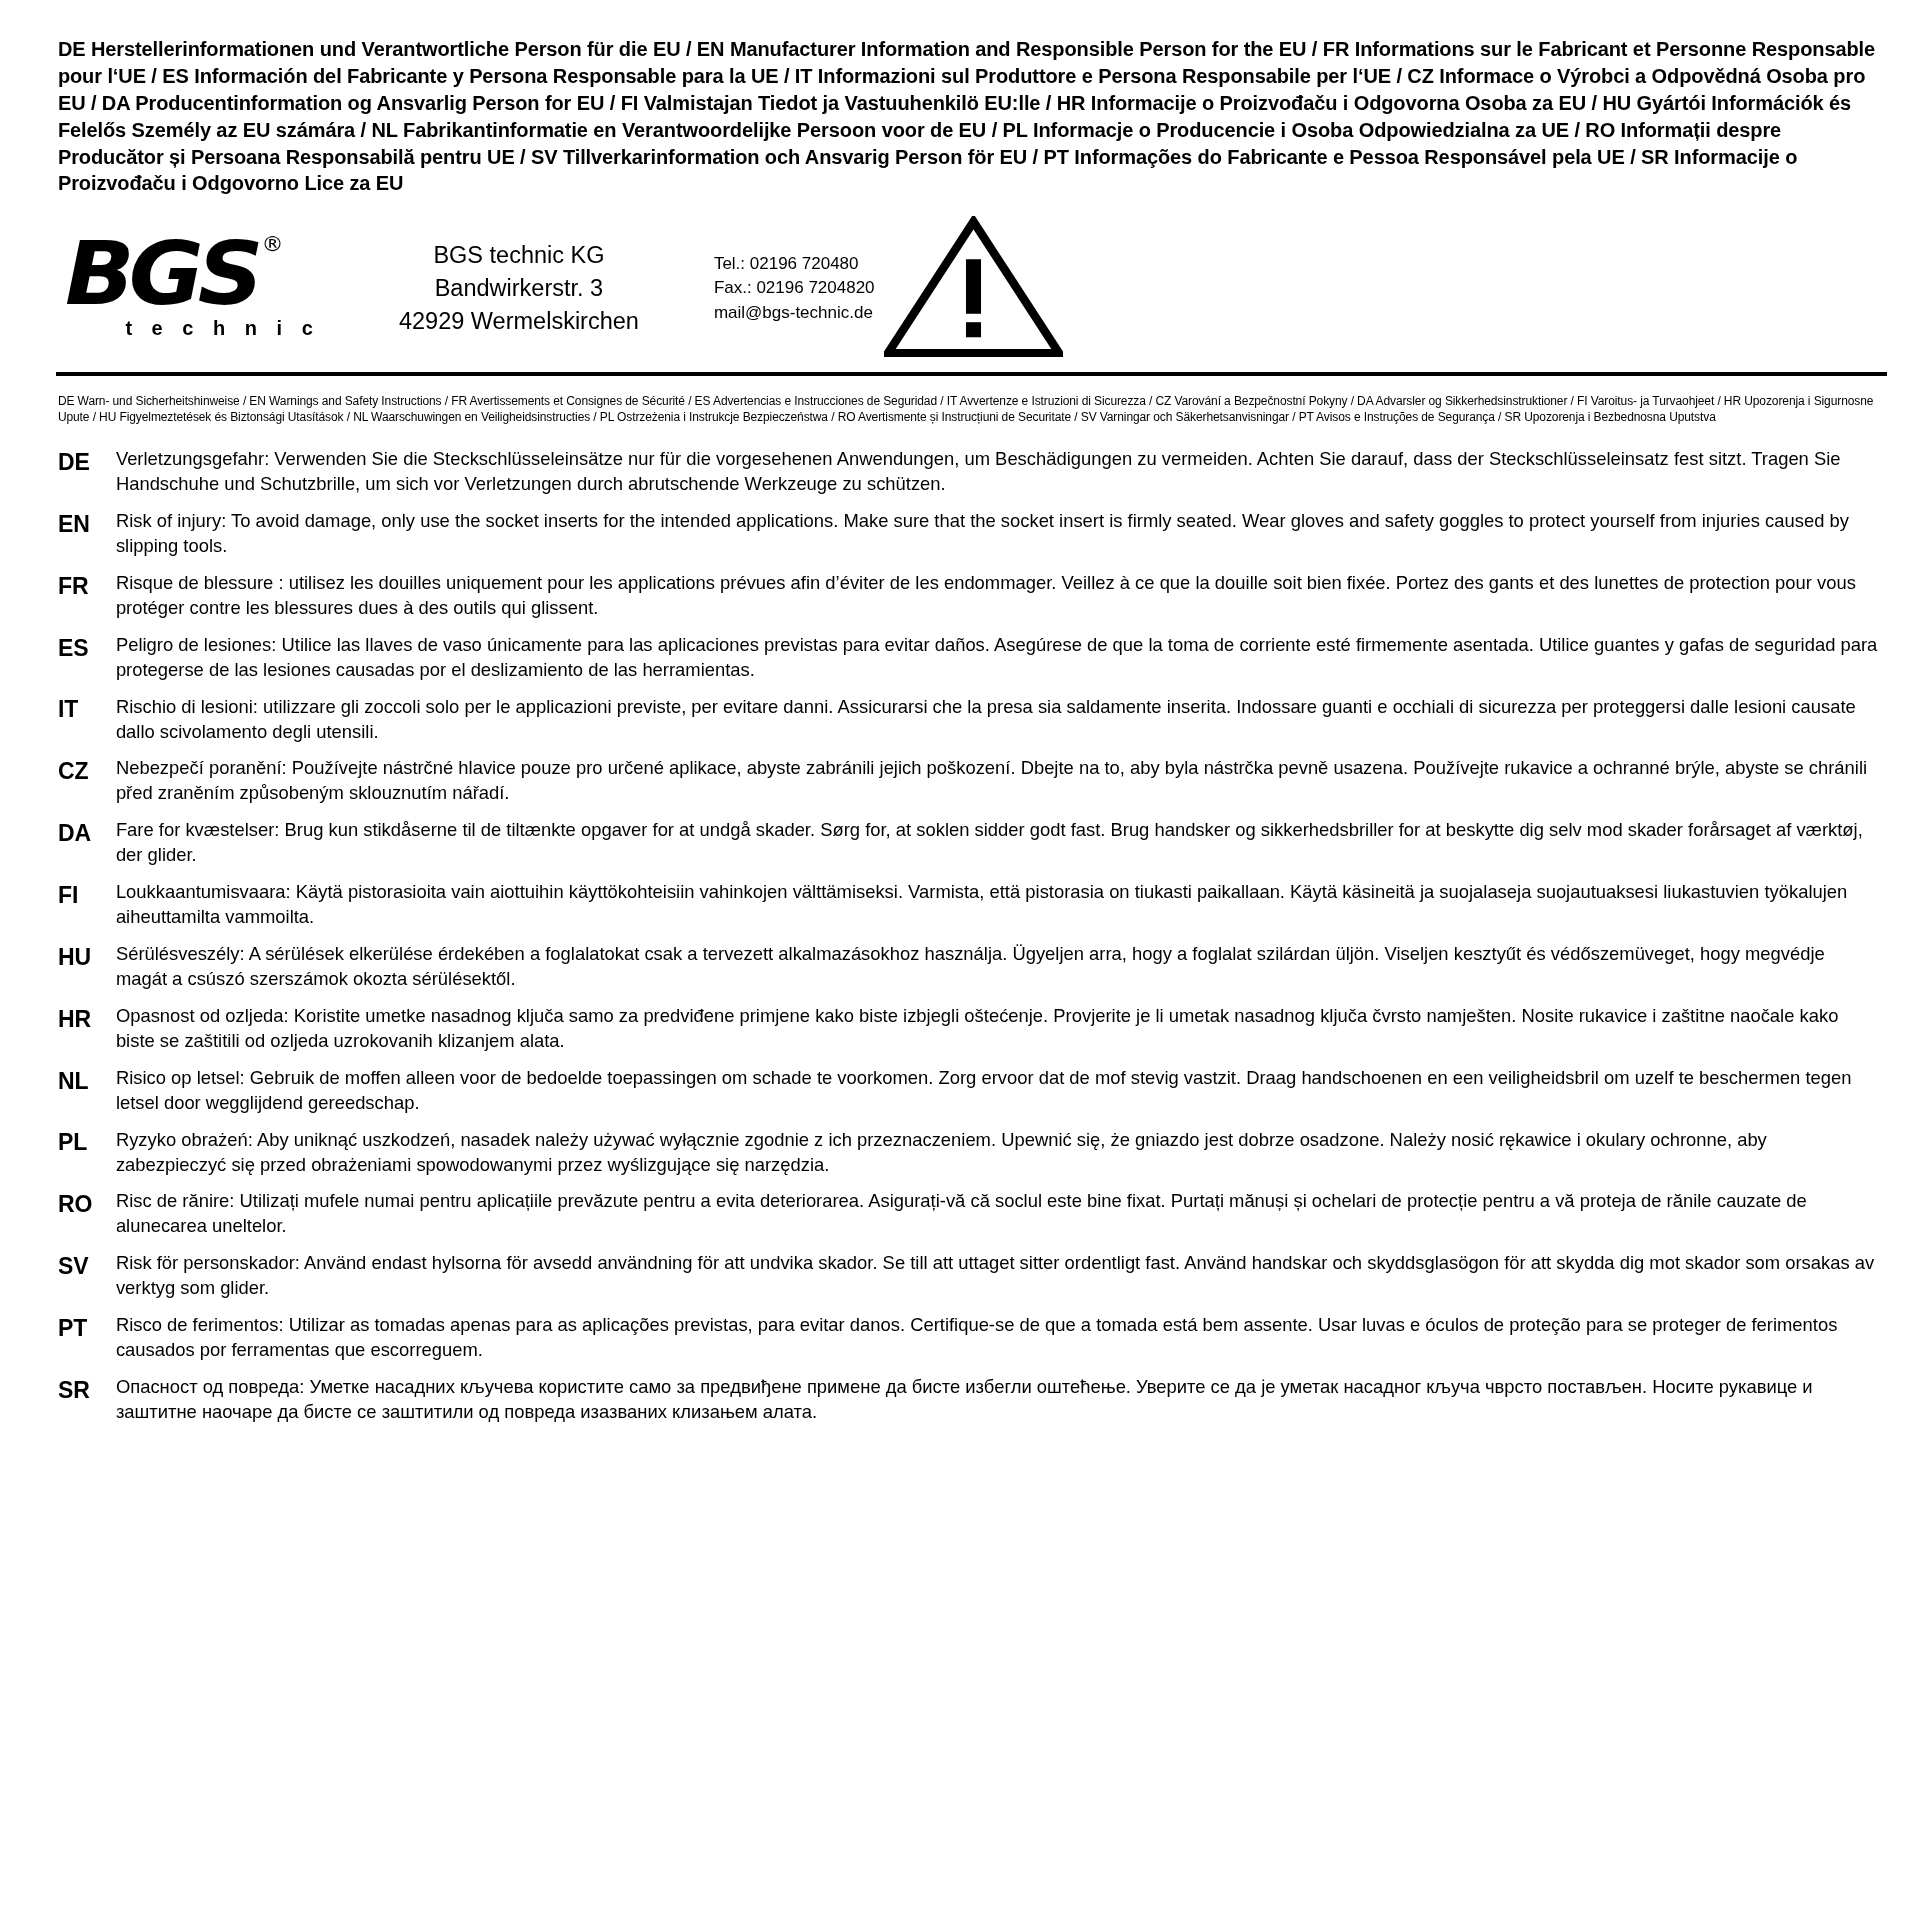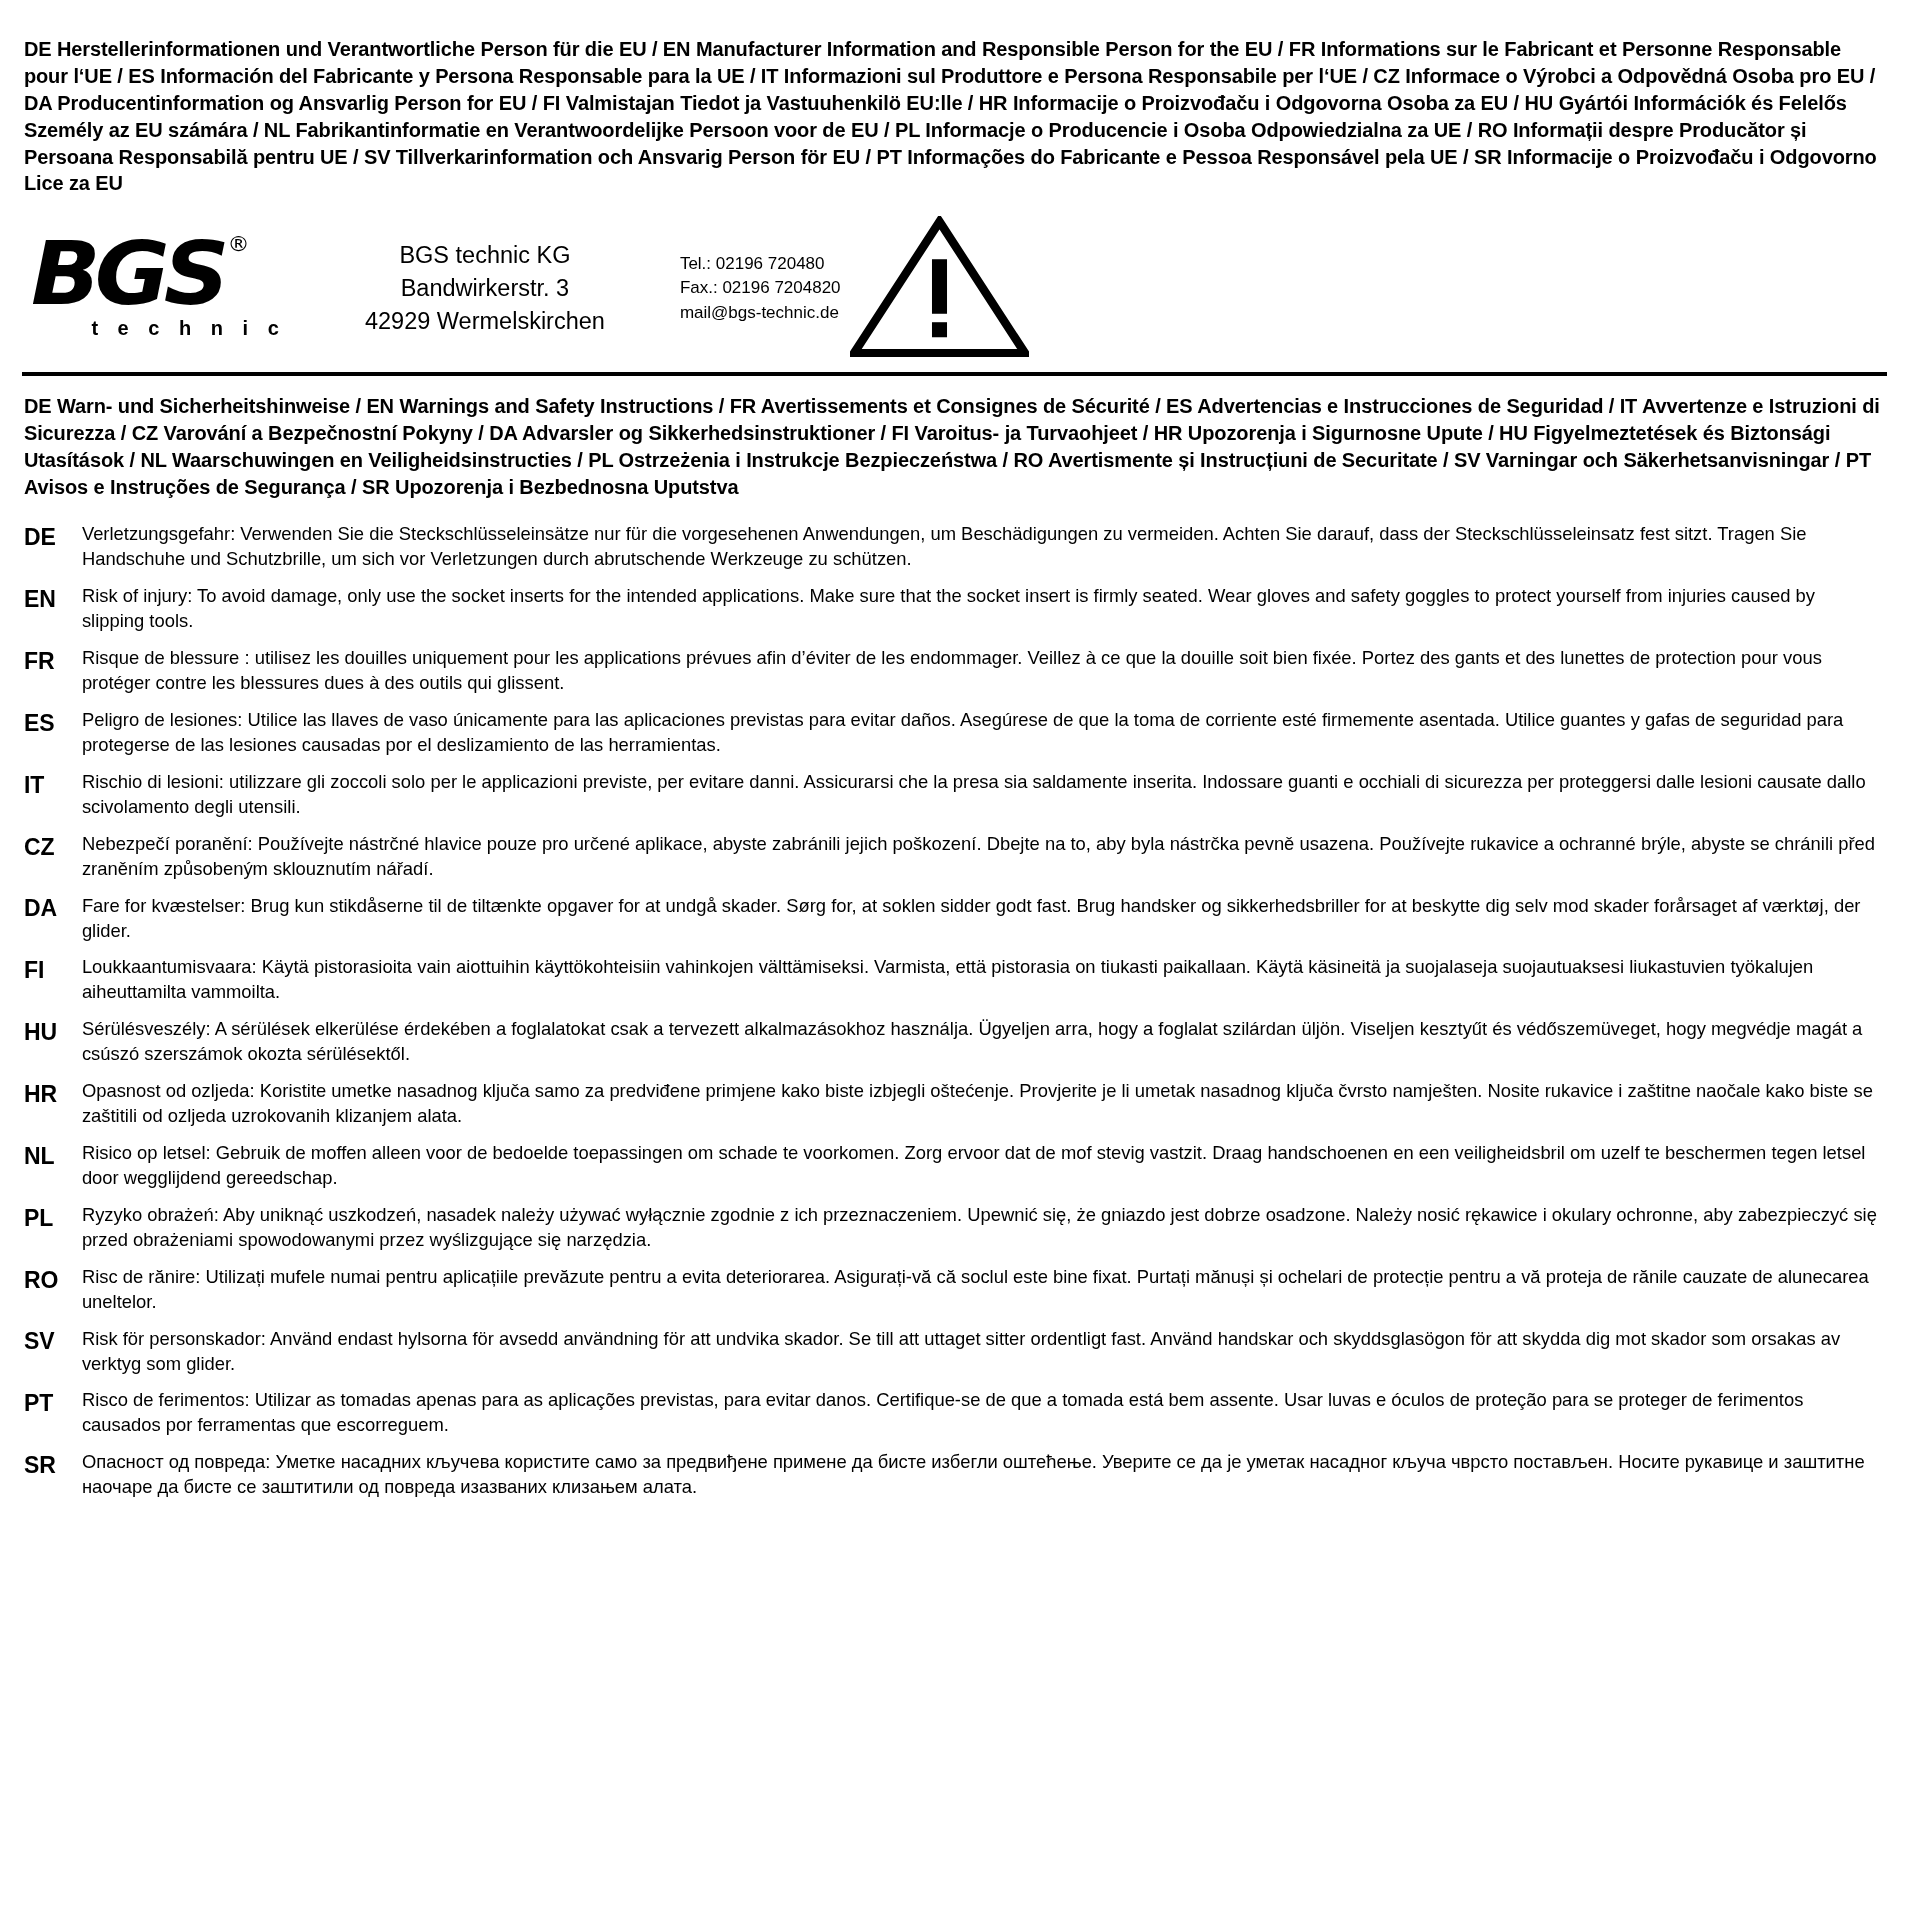--- a/index.html
+++ b/index.html
@@ -11,21 +11,21 @@
     width: 1928px;
     min-height: 1928px;
     font-family: "Liberation Sans", sans-serif;
     color: #000000;
     -webkit-font-smoothing: antialiased;
   }
   .page {
     width: 1928px;
     min-height: 1928px;
     box-sizing: border-box;
-    padding: 36px 41px 38px 22px;
+    padding: 36px 41px 38px 56px;
     position: relative;
   }
 
   
   .header-langs {
     font-size: 20px;
     font-weight: bold;
     line-height: 1.345;
     letter-spacing: -0.1px;
     text-align: left;
@@ -103,22 +103,22 @@
   .warn-col {
     flex: 0 0 188px;
     display: flex;
     align-items: center;
     justify-content: flex-end;
     padding-right: 5.6px;
   }
 
   
   .safety-heading {
-    font-size: 20px;
-    font-weight: bold;
+    font-size: 12px;
+    font-weight: normal;
     line-height: 1.345;
     letter-spacing: -0.1px;
     padding: 17px 5.6px 9.4px 1.9px;
     border-bottom: 0;
     margin-bottom: 11.3px;
   }
 
   
   .lang-list {
     padding: 0 3.8px 0 1.9px;

